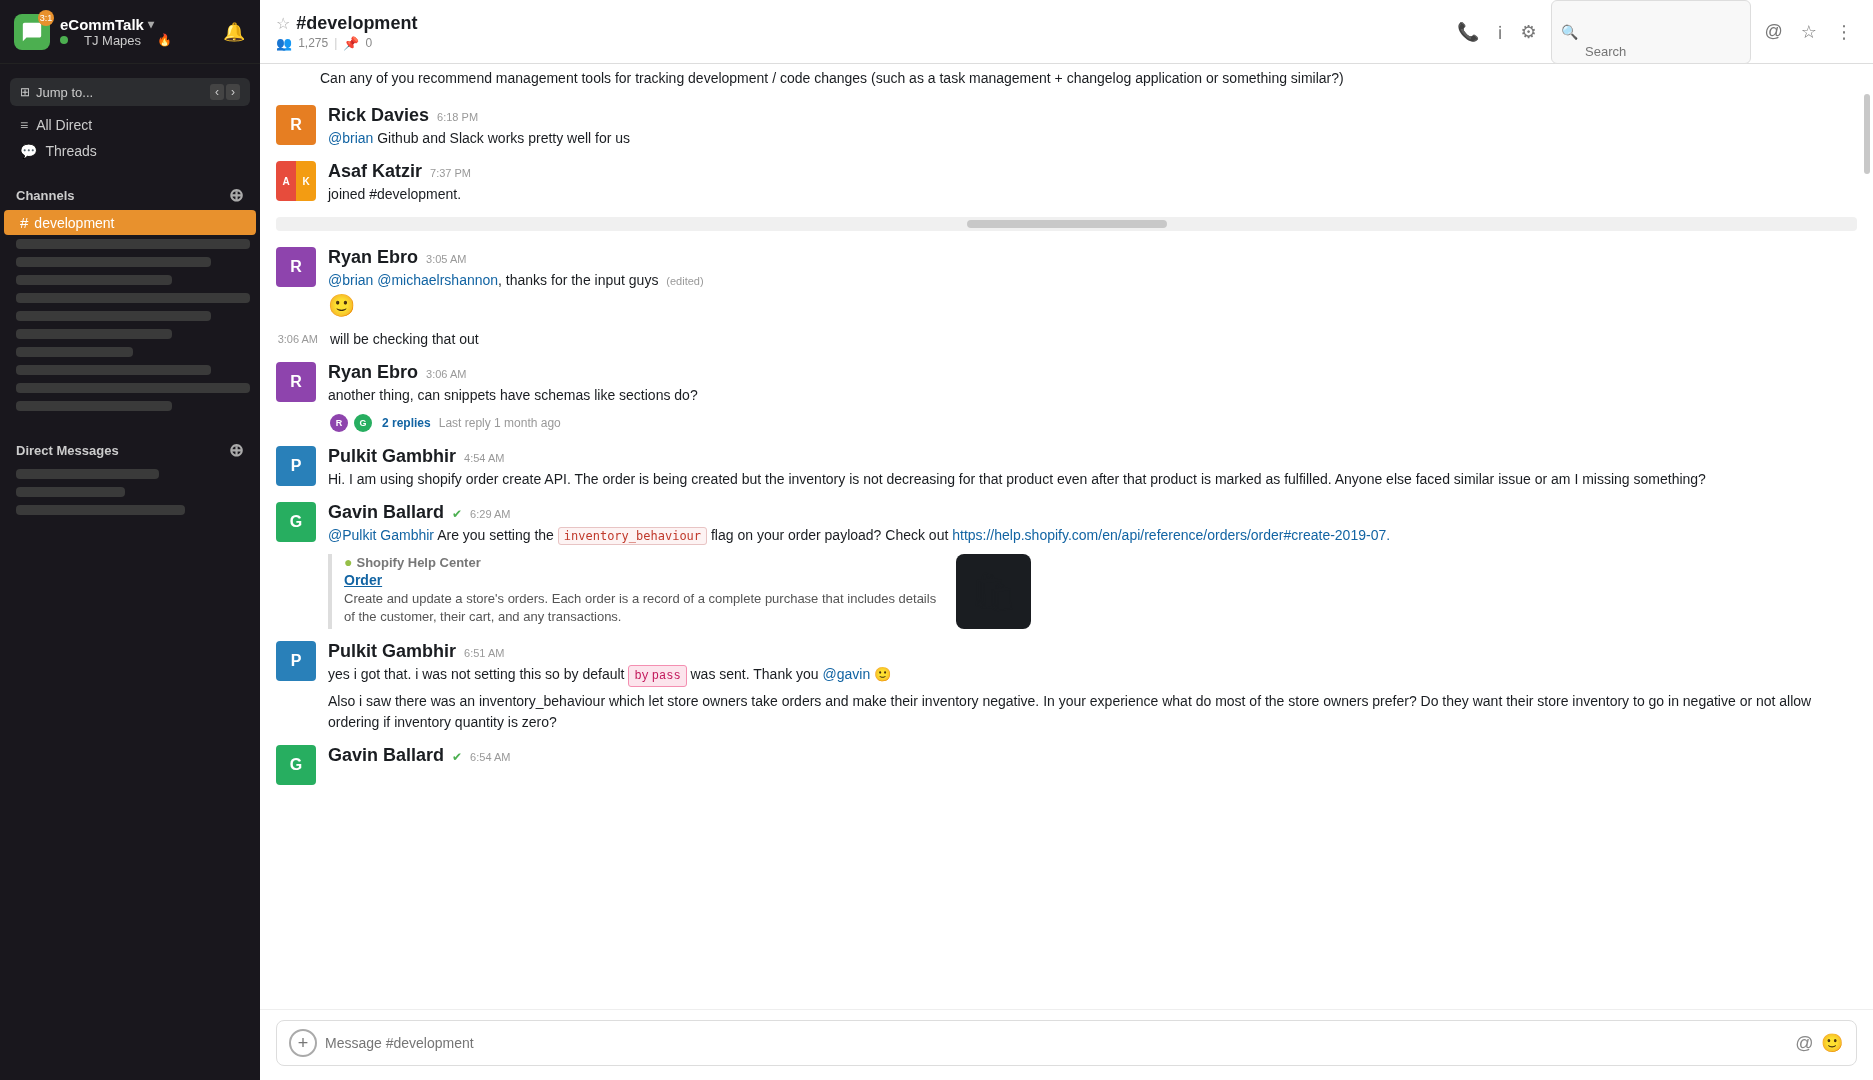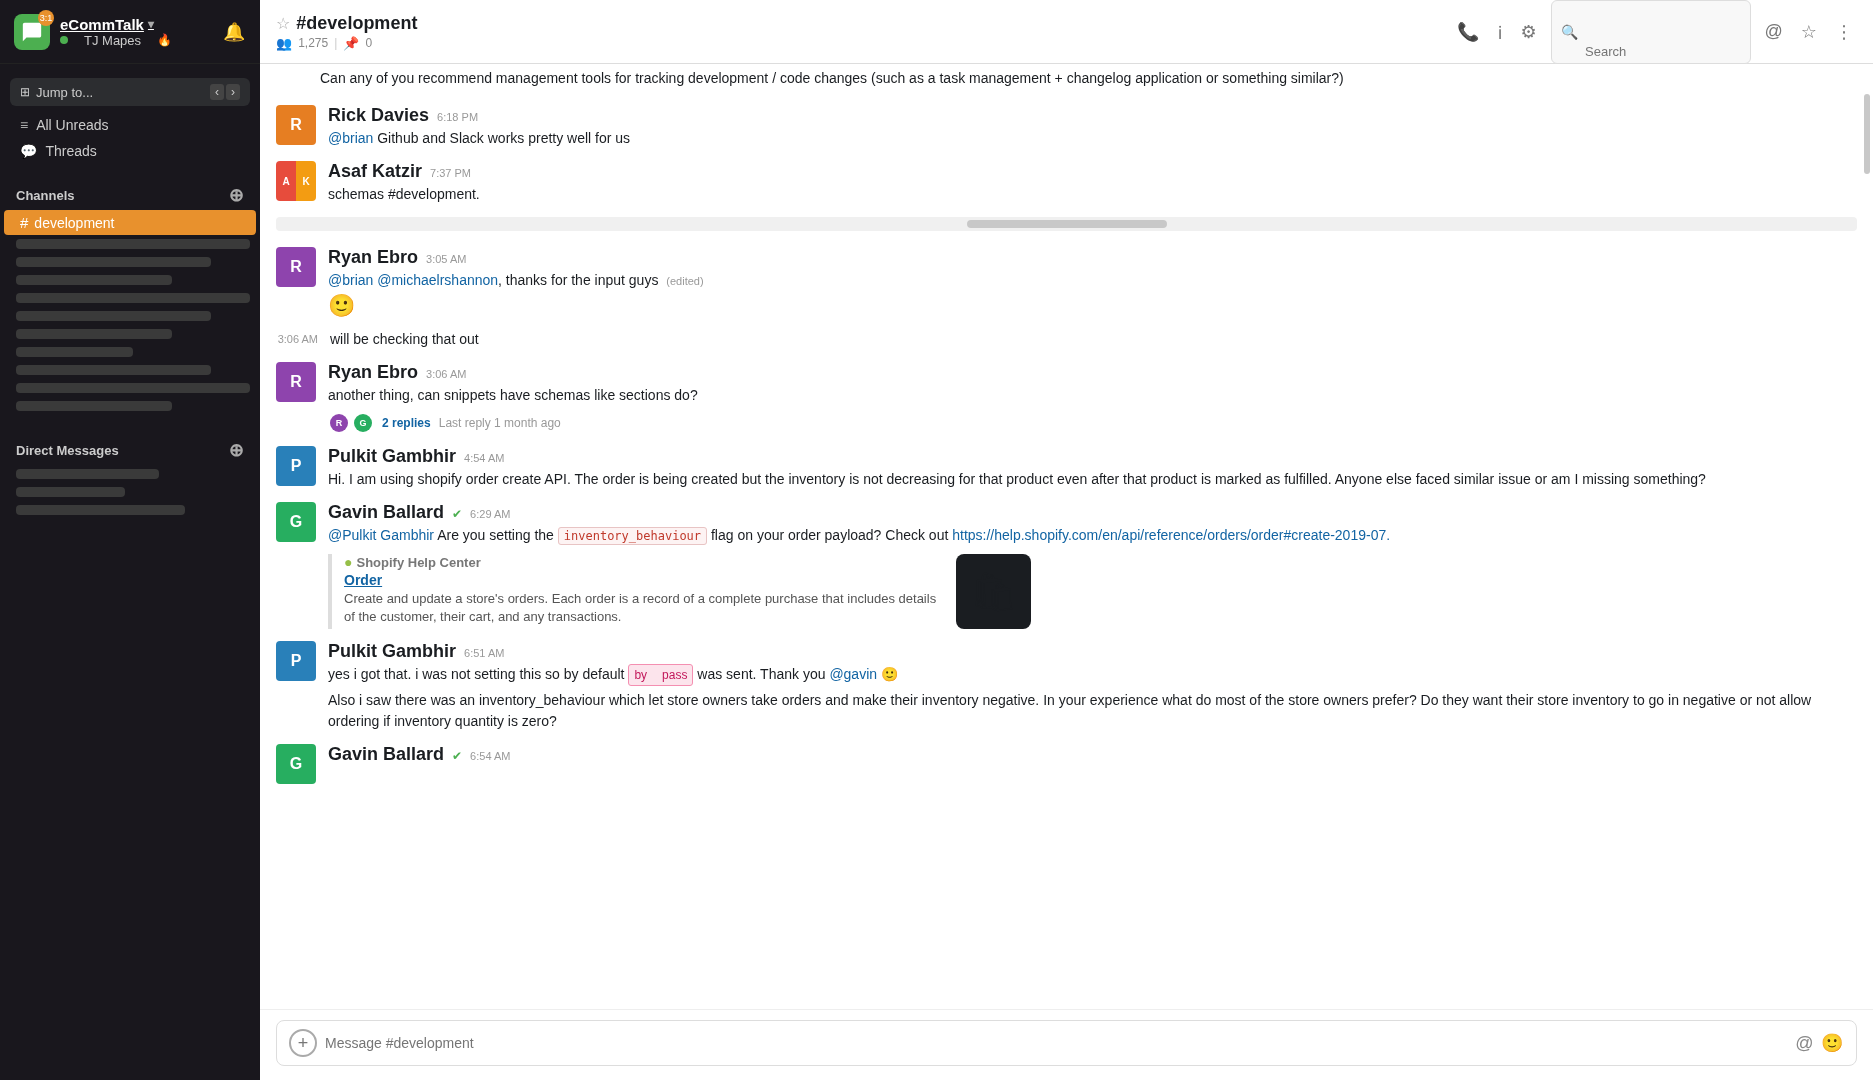--- a/index.html
+++ b/index.html
@@ -4,21 +4,21 @@
   <style>
     * { box-sizing: border-box; margin: 0; padding: 0; }
     body { font-family: -apple-system, BlinkMacSystemFont, 'Segoe UI', sans-serif; background: #1a1d21; color: #d1d2d3; display: flex; height: 1080px; width: 1873px; overflow: hidden; font-size: 14px; }
 
     
     .sidebar { width: 260px; background: #19171d; display: flex; flex-direction: column; height: 100%; flex-shrink: 0; }
     .workspace-header { display: flex; align-items: center; padding: 4px 14px; background: #19171d; border-bottom: 1px solid #222; height: 64px; }
     .workspace-icon { width: 36px; height: 36px; background: #4CAF50; border-radius: 8px; display: flex; align-items: center; justify-content: center; margin-right: 10px; flex-shrink: 0; position: relative; }
     .workspace-icon svg { width: 22px; height: 22px; fill: white; }
     .workspace-badge { position: absolute; top: -4px; right: -4px; background: #e8912d; color: white; border-radius: 50%; width: 16px; height: 16px; font-size: 9px; display: flex; align-items: center; justify-content: center; }
-    .workspace-name { display: flex; align-items: center; gap: 4px; font-weight: 700; font-size: 15px; color: #fff; cursor: pointer; text-decoration: underline; }
+    .workspace-name { display: flex; align-items: center; gap: 4px; font-weight: 700; font-size: 15px; color: #fff; cursor: pointer; }
     .workspace-name .chevron { font-size: 12px; color: #aaa; }
     .notification-bell { margin-left: auto; color: #aaa; font-size: 18px; cursor: pointer; }
     .status-dot { width: 8px; height: 8px; border-radius: 50%; background: #4CAF50; flex-shrink: 0; }
     .workspace-info { flex: 1; }
     .workspace-username { display: flex; align-items: center; gap: 16px; font-size: 13px; color: #ccc; }
     .fire-icon { font-size: 12px; }
 
     .sidebar-nav { padding: 8px 0; }
     .sidebar-item { display: flex; align-items: center; gap: 8px; padding: 5px 16px; cursor: pointer; color: #ccc; font-size: 14px; border-radius: 4px; margin: 0 4px; }
     .sidebar-item .item-icon { font-size: 14px; color: #aaa; }
@@ -71,21 +71,21 @@
     .message-content { flex: 1; }
     .message-header { display: flex; align-items: baseline; gap: 8px; margin-bottom: 2px; }
     .sender-name { font-weight: 700; font-size: 18px; color: #1a1d21; cursor: pointer; }
     .timestamp { font-size: 11px; color: #999; }
     .message-text { font-size: 14px; color: #1a1d21; line-height: 1.5; }
     .mention { color: #1264a3; cursor: pointer; }
     .edited-label { font-size: 11px; color: #999; margin-left: 4px; text-align: center; }
 
     .code-inline { background: #fdf3f3; border: 1px solid #e8c4c4; border-radius: 3px; padding: 1px 5px; font-family: monospace; font-size: 12px; color: #c0392b; }
 
-    .by-pass-inline { background: #fce4ec; border: 1px solid #f48fb1; border-radius: 3px; padding: 1px 5px; font-family: Liberation Sans, sans-serif; font-size: 12px; color: #c2185b; display: inline-flex; gap: 15px; }
+    .by-pass-inline { background: #fce4ec; border: 1px solid #f48fb1; border-radius: 3px; padding: 1px 5px; font-family: Liberation Mono, monospace; font-size: 12px; color: #c2185b; display: inline-flex; gap: 3px; }
 
     .link-preview { margin-top: 8px; border-left: 4px solid #ddd; padding-left: 12px; }
     .link-preview .preview-inner { display: flex; gap: 12px; align-items: flex-start; }
     .preview-text h3 { font-size: 13px; color: #777; font-weight: 600; display: flex; align-items: center; gap: 4px; }
     .preview-text a { color: #1264a3; font-size: 14px; font-weight: 700; display: block; margin: 2px 0; }
     .preview-text p { font-size: 13px; color: #555; line-height: 1.4; max-width: 600px; }
     .preview-thumb { width: 75px; height: 75px; background: #1a1d21; border-radius: 8px; display: flex; align-items: center; justify-content: center; flex-shrink: 0; }
     .shopify-s { font-size: 36px; }
 
     .replies-bar { display: flex; align-items: center; gap: 8px; margin-top: 6px; font-size: 12px; cursor: pointer; color: #1264a3; }
@@ -135,21 +135,21 @@
     <div class="jump-to">
       <span class="jump-to-icon">⊞</span>
       <span>Jump to...</span>
       <div class="jump-arrows">
         <button class="jump-arrow">‹</button>
         <button class="jump-arrow">›</button>
       </div>
     </div>
     <div class="sidebar-item">
       <span class="item-icon">≡</span>
-      <span>All Unreads</span>
+      <span>All Direct</span>
     </div>
     <div class="sidebar-item">
       <span class="item-icon">💬</span>
       <span>Threads</span>
     </div>
   </div>
 
   <div class="section-header">
     <span>Channels</span>
     <span class="add-btn">⊕</span>
@@ -239,21 +239,21 @@
         <div style="display:flex;width:40px;height:40px;flex-shrink:0;">
           <div style="width:20px;height:40px;background:#e74c3c;display:flex;align-items:center;justify-content:center;color:#fff;font-weight:700;font-size:10px;">A</div>
           <div style="width:20px;height:40px;background:#f39c12;display:flex;align-items:center;justify-content:center;color:#fff;font-weight:700;font-size:10px;">K</div>
         </div>
       </div>
       <div class="message-content">
         <div class="message-header">
           <span class="sender-name">Asaf Katzir</span>
           <span class="timestamp">7:37 PM</span>
         </div>
-        <div class="message-text">schemas #development.</div>
+        <div class="message-text">joined #development.</div>
       </div>
     </div>
 
     <div style="height:14px;background:#f0f0f0;margin:8px 16px;border-radius:4px;display:flex;align-items:center;">
       <div style="width:200px;height:8px;background:#c8c8c8;border-radius:4px;margin:auto;"></div>
     </div>
 
     <div class="message-group" style="position:relative;">
       <div class="avatar">
         <div class="avatar-placeholder" style="background:#8e44ad;">R</div>

